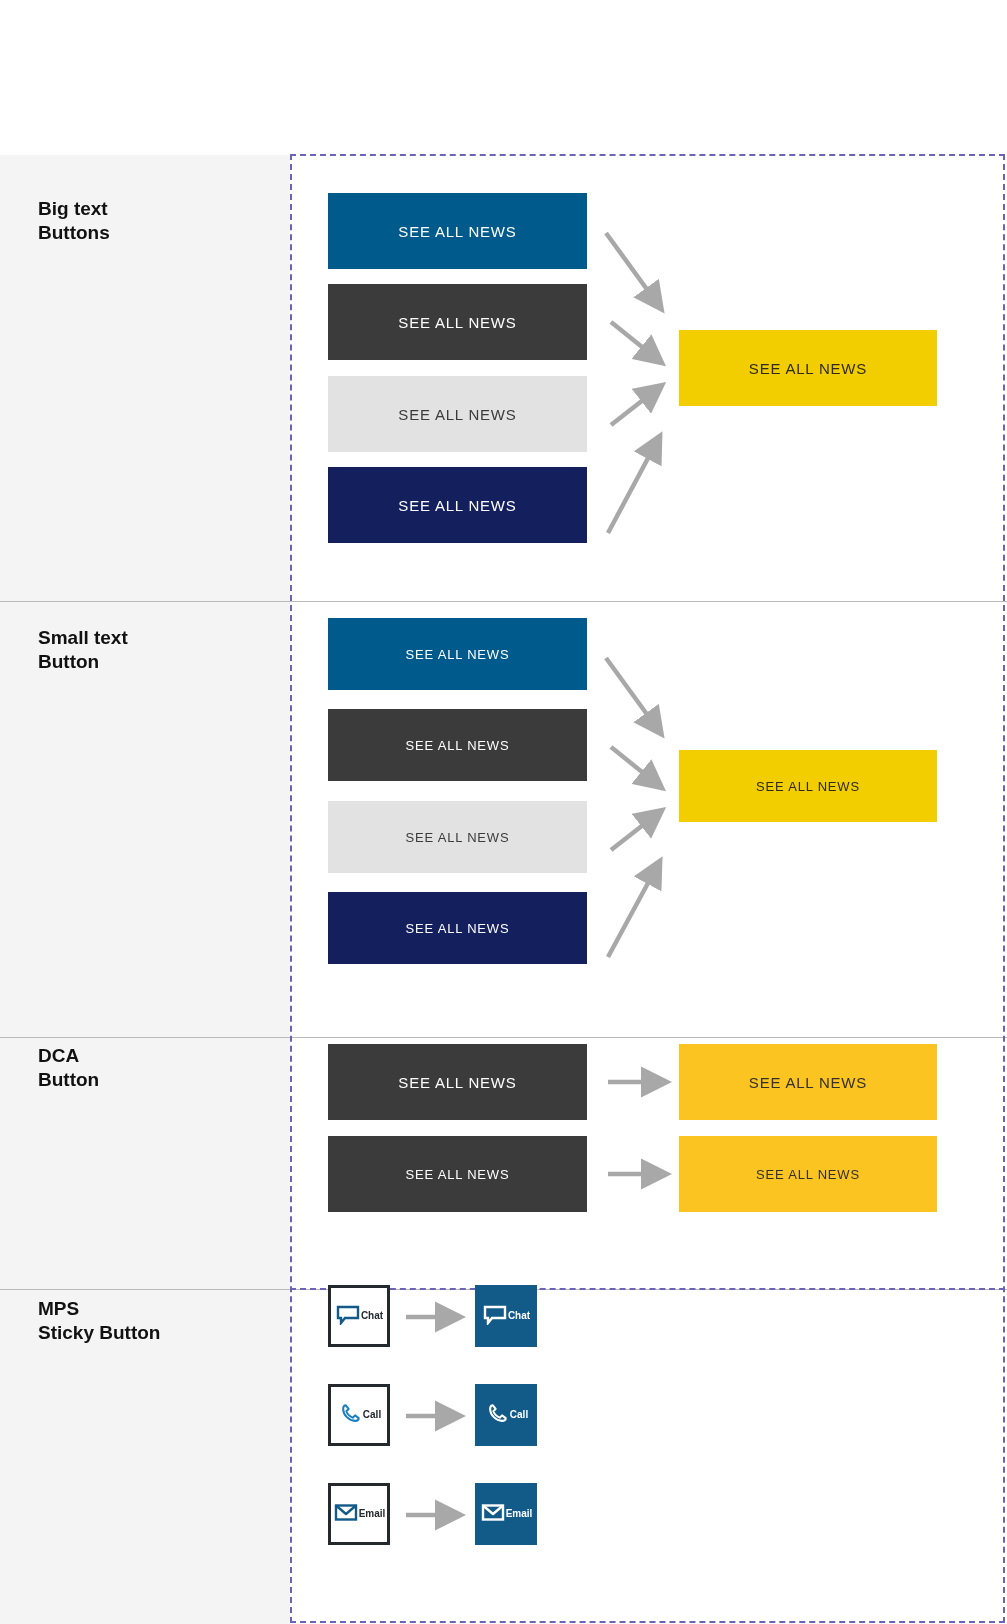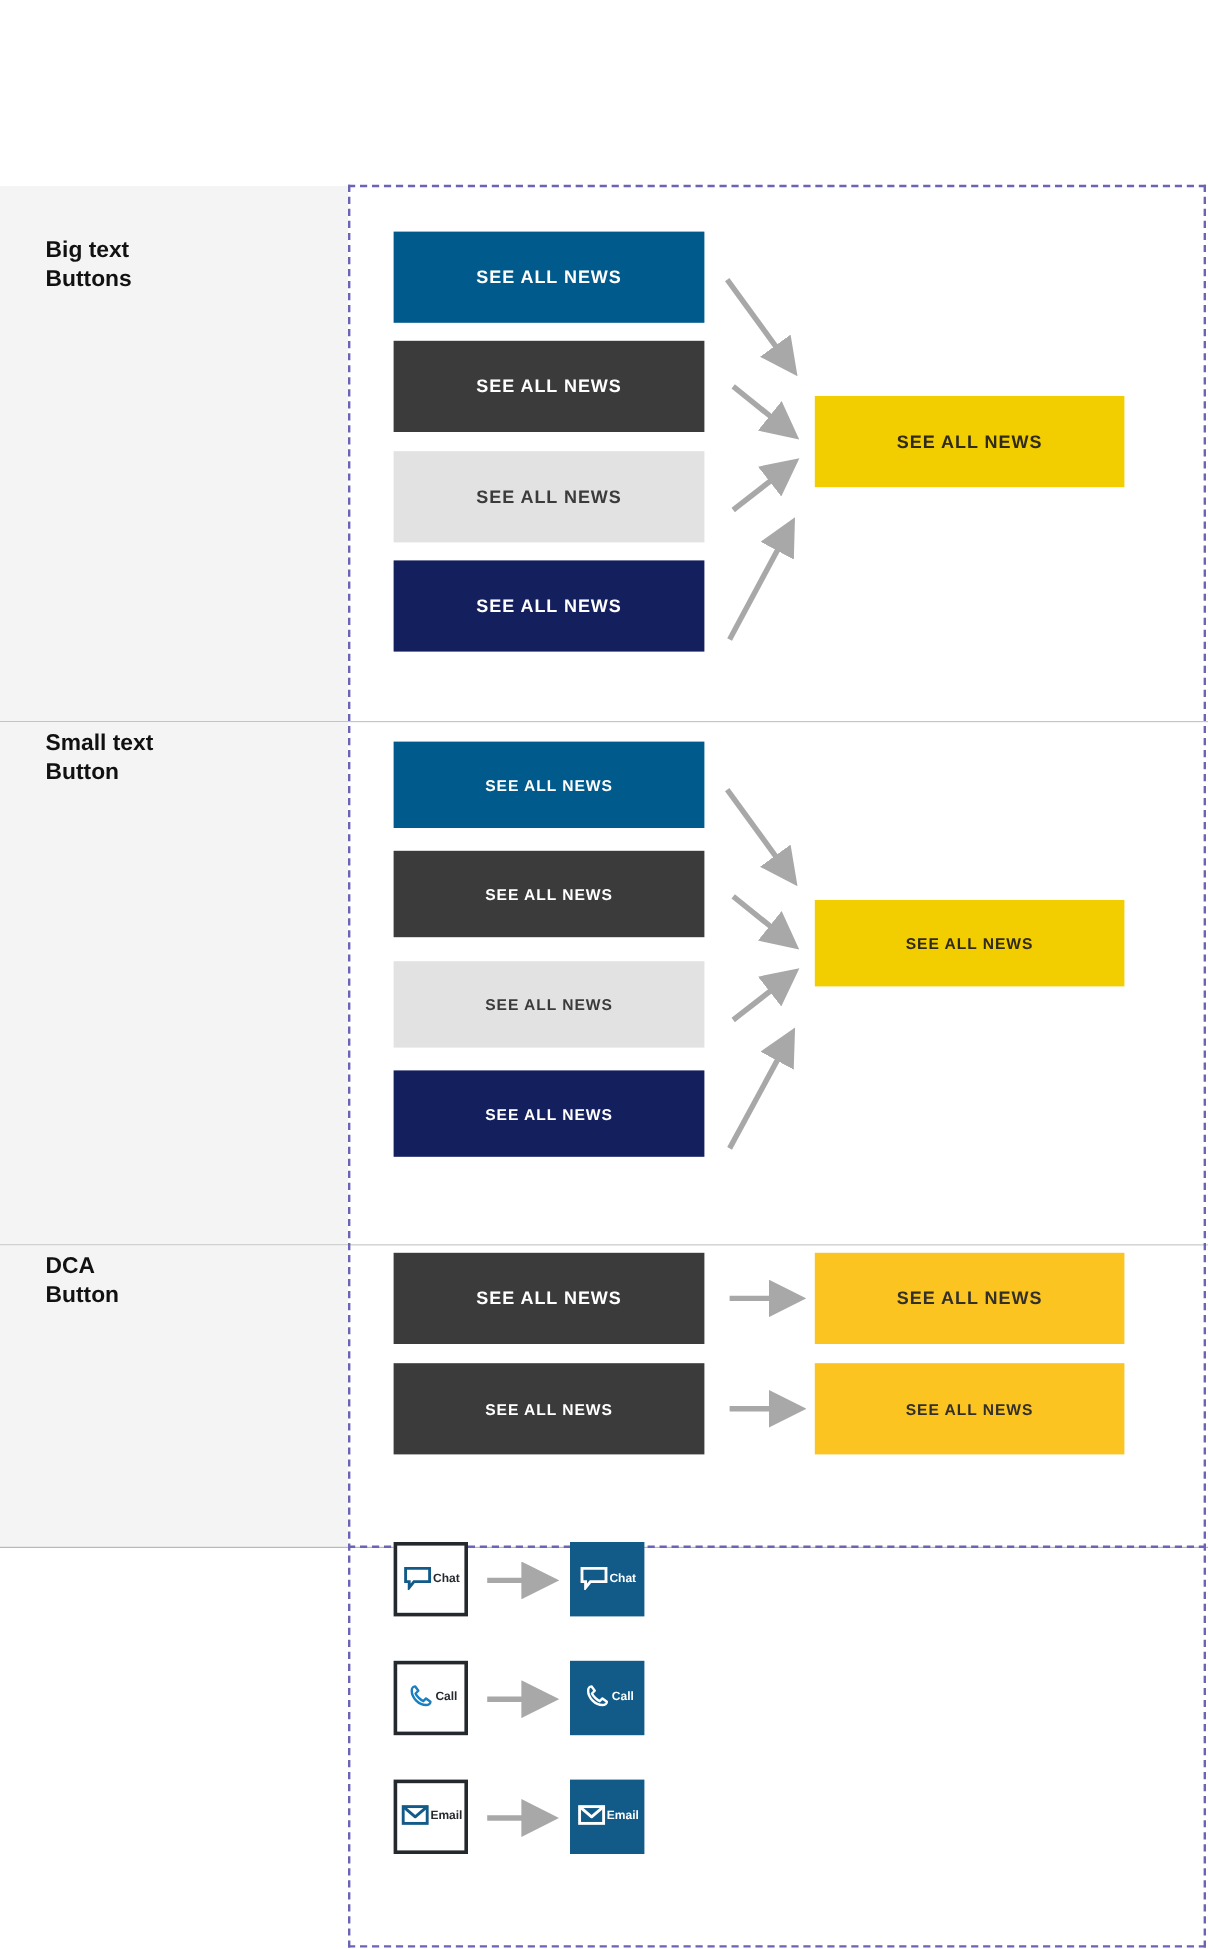--- a/index.html
+++ b/index.html
@@ -75,21 +75,21 @@
     height: 1px;
     background: #b9b9b9;
   }
 
   
   .btn {
     position: absolute;
     display: flex;
     align-items: center;
     justify-content: center;
-    font-weight: bold;
+    font-weight: normal;
     letter-spacing: 0.8px;
     text-align: center;
     user-select: none;
   }
   .btn.blue   { background: #005b8c; color: #ffffff; }
   .btn.dark   { background: #3b3b3b; color: #ffffff; }
   .btn.light  { background: #e2e2e2; color: #3b3b3b; }
   .btn.navy   { background: #141f5e; color: #ffffff; }
   .btn.yellow { background: #f2cd00; color: #2f2a1a; }
   .btn.amber  { background: #fbc421; color: #33302a; }
@@ -161,21 +161,21 @@
       <line x1="11" y1="137" x2="52" y2="170" stroke="#a8a8a8" stroke-width="4.5" marker-end="url(#ah1)"></line>
       <line x1="11" y1="240" x2="52" y2="208" stroke="#a8a8a8" stroke-width="4.5" marker-end="url(#ah1)"></line>
       <line x1="8" y1="348" x2="54" y2="262" stroke="#a8a8a8" stroke-width="4.5" marker-end="url(#ah1)"></line>
     </svg>
 
     <div class="row-divider" style="top:446px;"></div>
   </div>
 
   <div class="row" style="top:602px; height:436px;">
     <div class="row-label-cell">
-      <div class="row-label" style="top:6px;">Small text
+      <div class="row-label" style="top:24px;">Small text
 Button</div>
     </div>
 
     <div class="btn blue small-text" style="left:328px; top:16px;  width:259px; height:72px;">SEE ALL NEWS</div>
     <div class="btn dark small-text" style="left:328px; top:107px; width:259px; height:72px;">SEE ALL NEWS</div>
     <div class="btn light small-text" style="left:328px; top:199px; width:259px; height:72px;">SEE ALL NEWS</div>
     <div class="btn navy small-text" style="left:328px; top:290px; width:259px; height:72px;">SEE ALL NEWS</div>
 
     <div class="btn yellow small-text" style="left:679px; top:148px; width:258px; height:72px;">SEE ALL NEWS</div>
 
@@ -213,20 +213,24 @@
         </marker>
       </defs>
       <line x1="8" y1="44" x2="54" y2="44" stroke="#a8a8a8" stroke-width="4.5" marker-end="url(#ah3)"></line>
       <line x1="8" y1="136" x2="54" y2="136" stroke="#a8a8a8" stroke-width="4.5" marker-end="url(#ah3)"></line>
     </svg>
 
     <div class="row-divider" style="top:251px;"></div>
   </div>
 
   <div class="row" style="top:1290px; height:334px;">
+    <div class="row-label-cell">
+      <div class="row-label" style="top:7px;">MPS
+Sticky Button</div>
+    </div>
 
     <div style="position:absolute; left:290px; top:-2px; width:715px; height:0; border-top:2px dashed #6b63b5;"></div>
 
     <div class="tile outline" style="left:328px; top:-5px;">
       <span class="tile-icon">
         <svg width="24" height="20" viewBox="0 0 24 20">
           <path d="M2,2 H22 V13 H9 L5,18 V13 H2 Z" fill="none" stroke="#125a88" stroke-width="2.4" stroke-linejoin="miter"></path>
         </svg>
       </span>
       <span class="tile-label">Chat</span>

